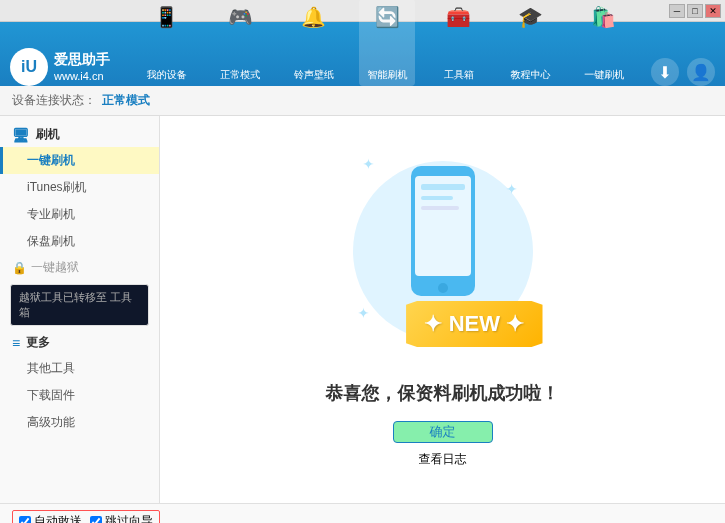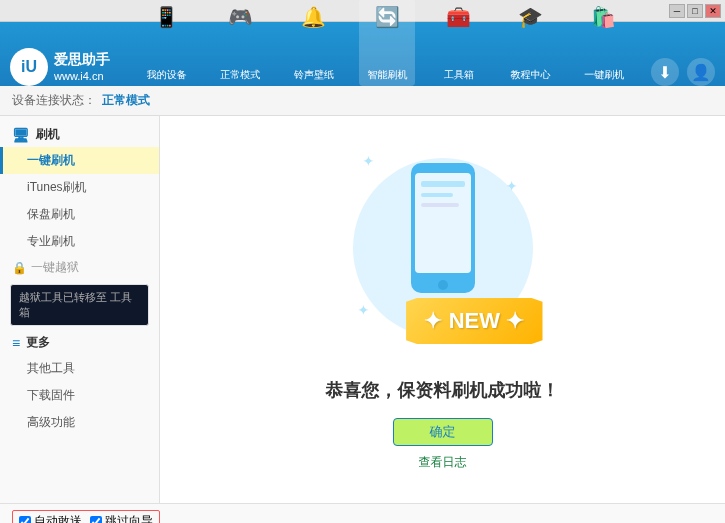--- a/index.html
+++ b/index.html
@@ -161,27 +161,27 @@
     }
     
     .sparkle {
       position: absolute; color: #b3e5fc; font-size: 14px; z-index: 4;
     }
 
     .success-text {
       font-size: 18px; color: #333; font-weight: bold; margin-bottom: 16px;
     }
     .confirm-btn {
-      width: 100px; height: 28px;
-      background: #bef264; border: 1px solid #1a7fc1; color: #1a7fc1;
+      width: 100px; height: 22px;
+      background: #86efac; border: 1px solid #1a7fc1; color: #1a7fc1;
       border-radius: 4px; cursor: pointer; font-size: 13px;
       margin-bottom: 8px;
     }
     .again-link {
-      font-size: 12px; color: #15803d; cursor: pointer;
+      font-size: 12px; color: #000000; cursor: pointer;
     }
     .checkbox-item { display: flex; align-items: center; gap: 3px; cursor: pointer; }
     .checkbox-item input { width: 12px; height: 12px; cursor: pointer; }
 
   </style>
 </head>
 <body>
 
 <div class="title-bar">
   <div class="title-bar-btn">─</div>
@@ -250,24 +250,24 @@
       <span class="icon">🖥</span>
       <span>刷机</span>
     </div>
     <div class="sidebar-item active">
       <span>一键刷机</span>
     </div>
     <div class="sidebar-item">
       <span>iTunes刷机</span>
     </div>
     <div class="sidebar-item">
+      <span>专业刷机</span>
+    </div>
+    <div class="sidebar-item">
       <span>保盘刷机</span>
-    </div>
-    <div class="sidebar-item">
-      <span>专业刷机</span>
     </div>
 
     <div class="sidebar-section-label">
       <span class="icon">🔒</span>
       <span>一键越狱</span>
     </div>
     <div class="sidebar-disabled-box">
       <span>越狱工具已转移至
 工具箱</span>
     </div>

